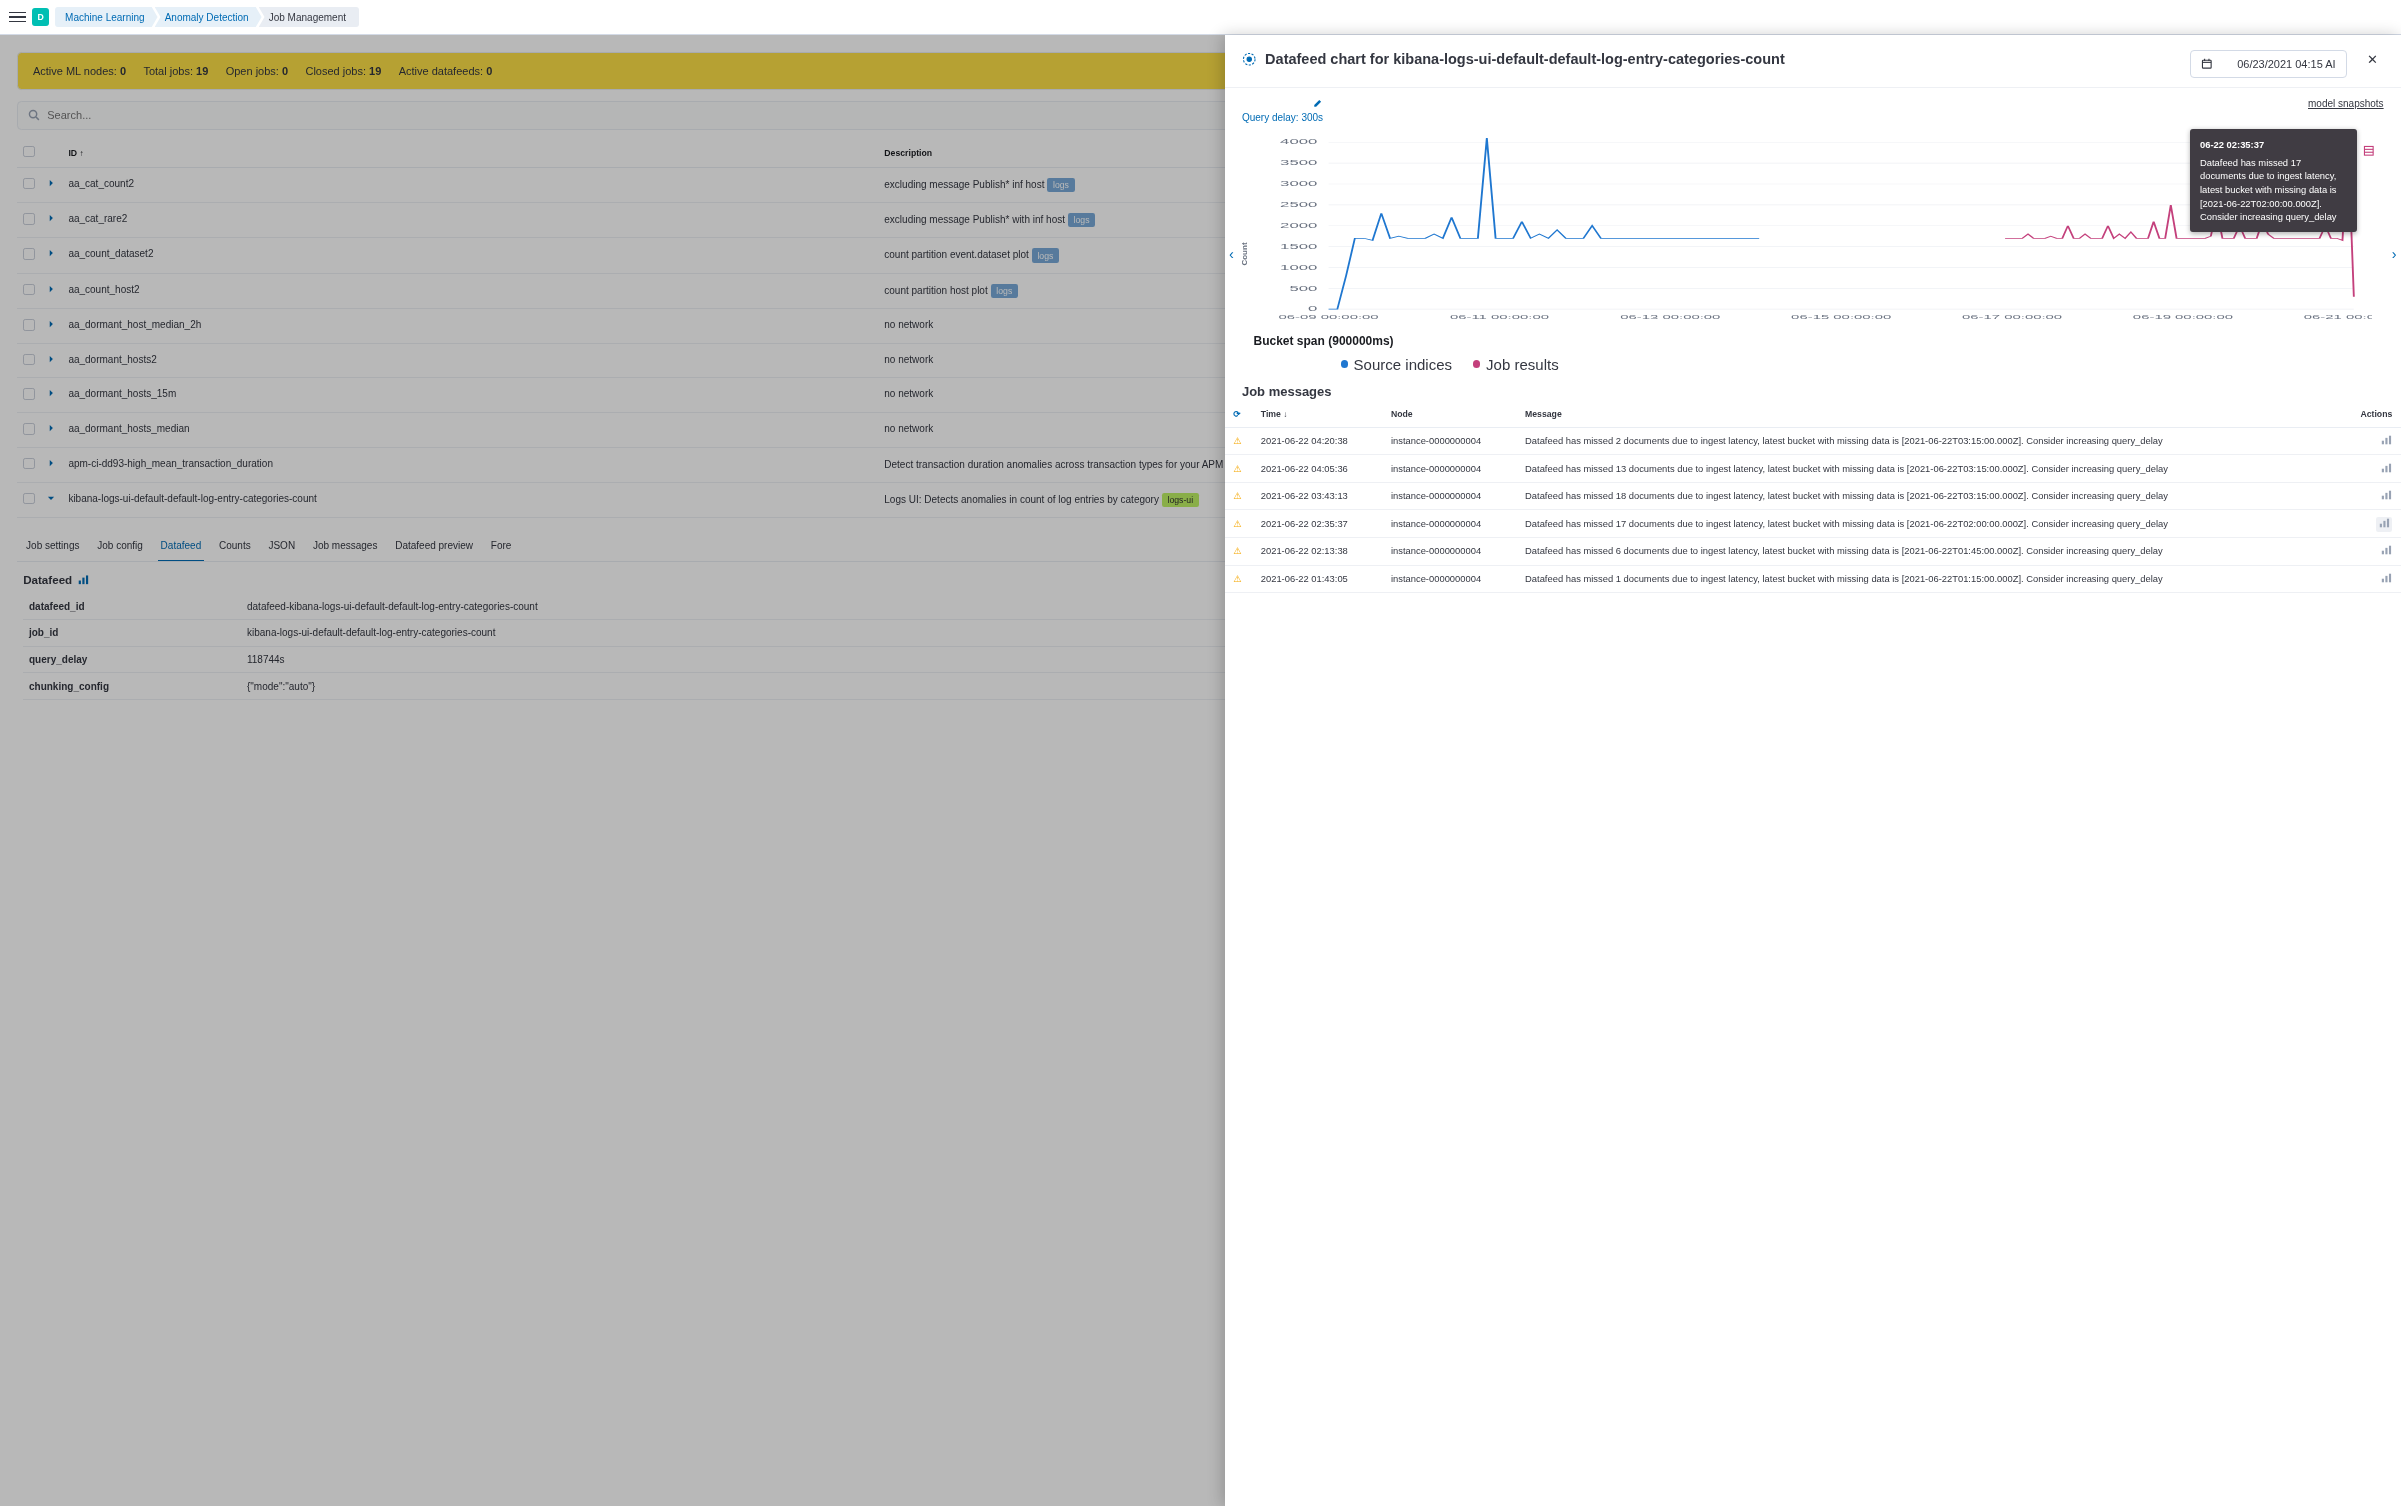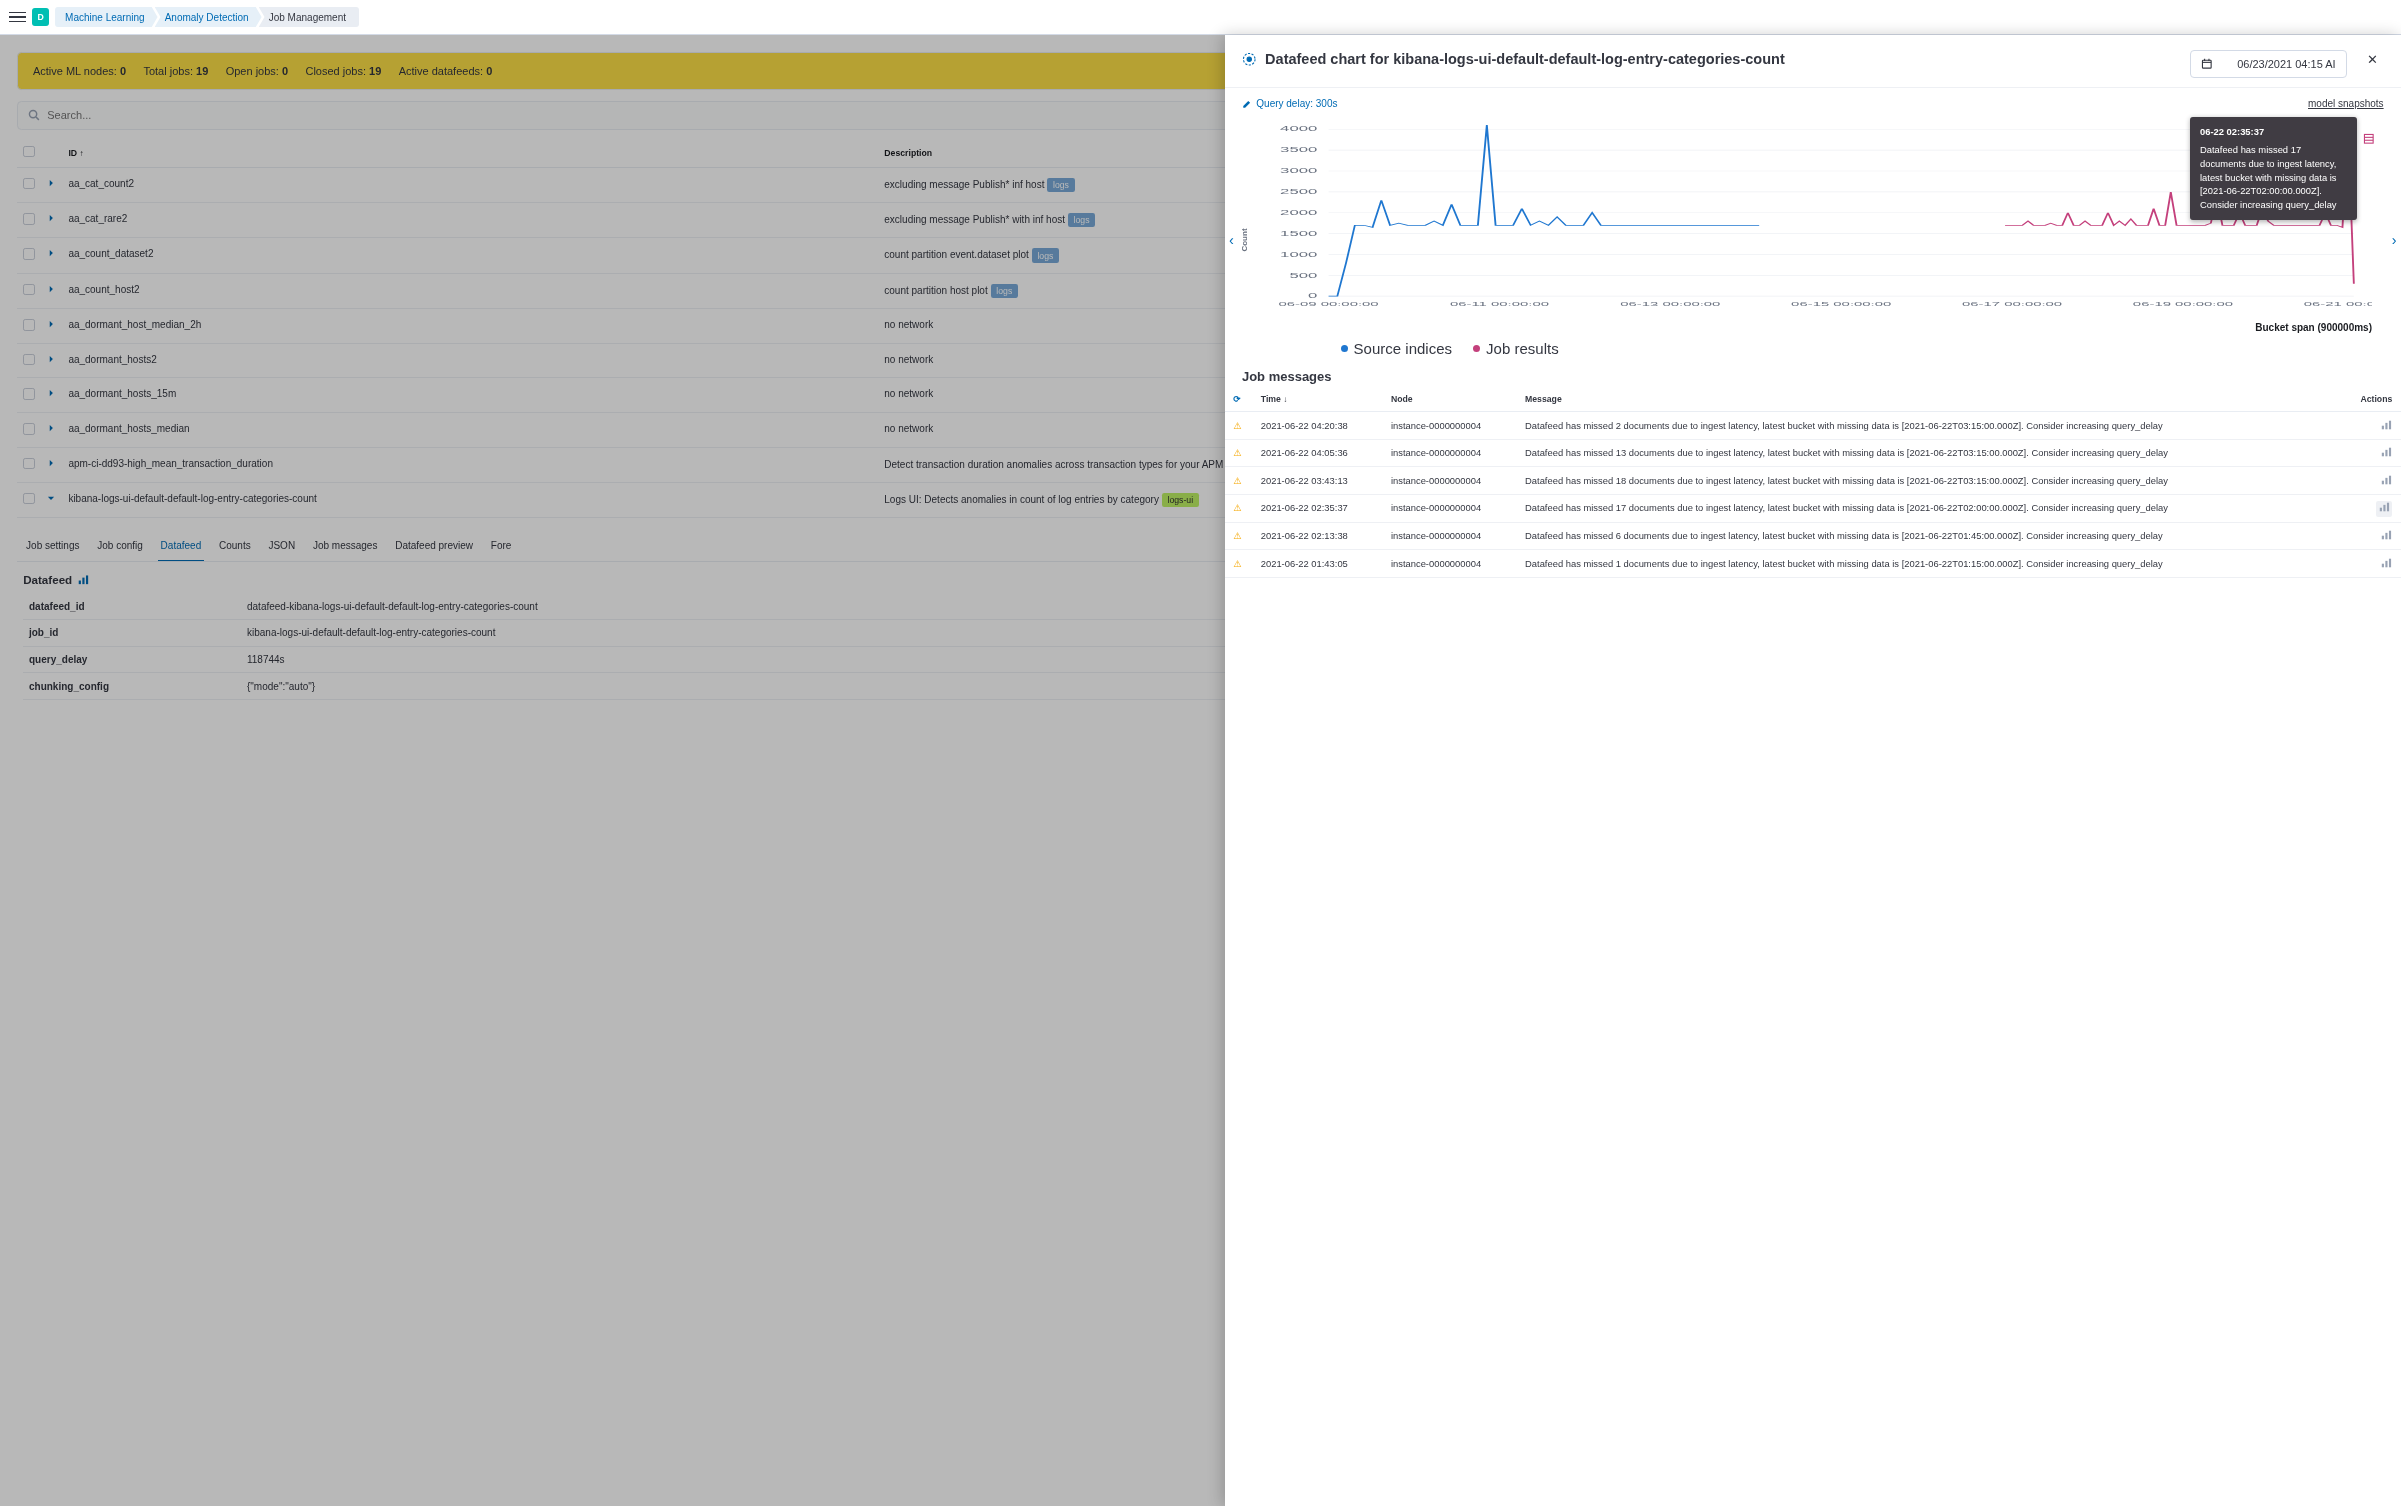--- a/index.html
+++ b/index.html
@@ -56,29 +56,29 @@
 
 
 .flyout { position:absolute; right:0; top:0; bottom:0; width: 49%; background:#fff; box-shadow: -2.9px 0 14.5px rgba(0,0,0,0.2); display:flex; flex-direction:column; overflow:auto;}
 .fly-header { display:flex; align-items:flex-start; padding: 14.5px 17.4px 8.7px; gap:8.7px; border-bottom:0.7px solid #eef0f4; }
 .fly-header .ico { color:#006bb4; padding-top:2.9px; }
 .fly-header h2 { font-size:14.5px; font-weight:700; flex:1; line-height:1.35; }
 .date-pill { border:0.7px solid #d3dae6; border-radius:4px; padding:7.3px 10px; display:flex; align-items:center; gap:25px; font-size:11px; }
 .close-x { font-size:13px; cursor:pointer; color:#343741; padding:2.9px 5.8px; margin-left:5.8px;}
 
 .fly-section { padding: 10px 17.4px 5.8px; }
-.edit-link { color:#006bb4; font-size:10px; display:inline-flex; align-items:flex-end; gap:4.4px; cursor:pointer;}
+.edit-link { color:#006bb4; font-size:10px; display:inline-flex; align-items:flex-end; gap:4.4px; cursor:pointer;flex-direction:column;}
 .snapshots-link { float:right; color:#343741; font-size:10px; text-decoration:underline;}
 
 .chart-wrap { position:relative; padding: 5.8px 29px 5.8px 29px; }
 .nav-arrow { position:absolute; top:50%; transform:translateY(-50%); color:#006bb4; cursor:pointer; font-size:14.5px; }
 .nav-arrow.left { left: 4.4px; } .nav-arrow.right { right: 4.4px; }
 .ylabel { position:absolute; left:8.7px; top:50%; transform: translateY(-50%) rotate(-90deg); font-size:8px; font-weight:700; color:#6a7280;}
 svg.chart { width:100%; height: 196px; }
-.xlabel { text-align:right; font-size:10px; font-weight:700; color:#1a1c21; margin-top:1.5px; }
+.xlabel { text-align:left; font-size:12px; font-weight:700; color:#1a1c21; margin-top:1.5px; }
 .legend { display:flex; gap:21px; justify-content:flex-start; padding: 7.3px 0 0 87px; font-size:15px; }
 .legend .item { display:flex; align-items:center; gap:5.8px; }
 .dot { width:7.3px; height:7.3px; border-radius:50%; display:inline-block; }
 
 .tooltip-box { position:absolute; right: 44px; top: 0px; width: 167px; background:#403c43; color:#fff; border-radius:2.9px; padding:8.7px 10px; font-size:9.4px; line-height:1.45; box-shadow:0 1.5px 5.8px rgba(0,0,0,0.3); z-index:5;}
 .tooltip-box .tt-title { font-weight:700; margin-bottom:4.4px; }
 .marker-icon { position:absolute; right: 26px; top: 16px; color:#c4407c; z-index:6;}
 
 .messages h3 { font-size:13px; font-weight:700; padding: 5.8px 17.4px 2.9px; }
 .msg-table { width:100%; border-collapse:collapse; }

